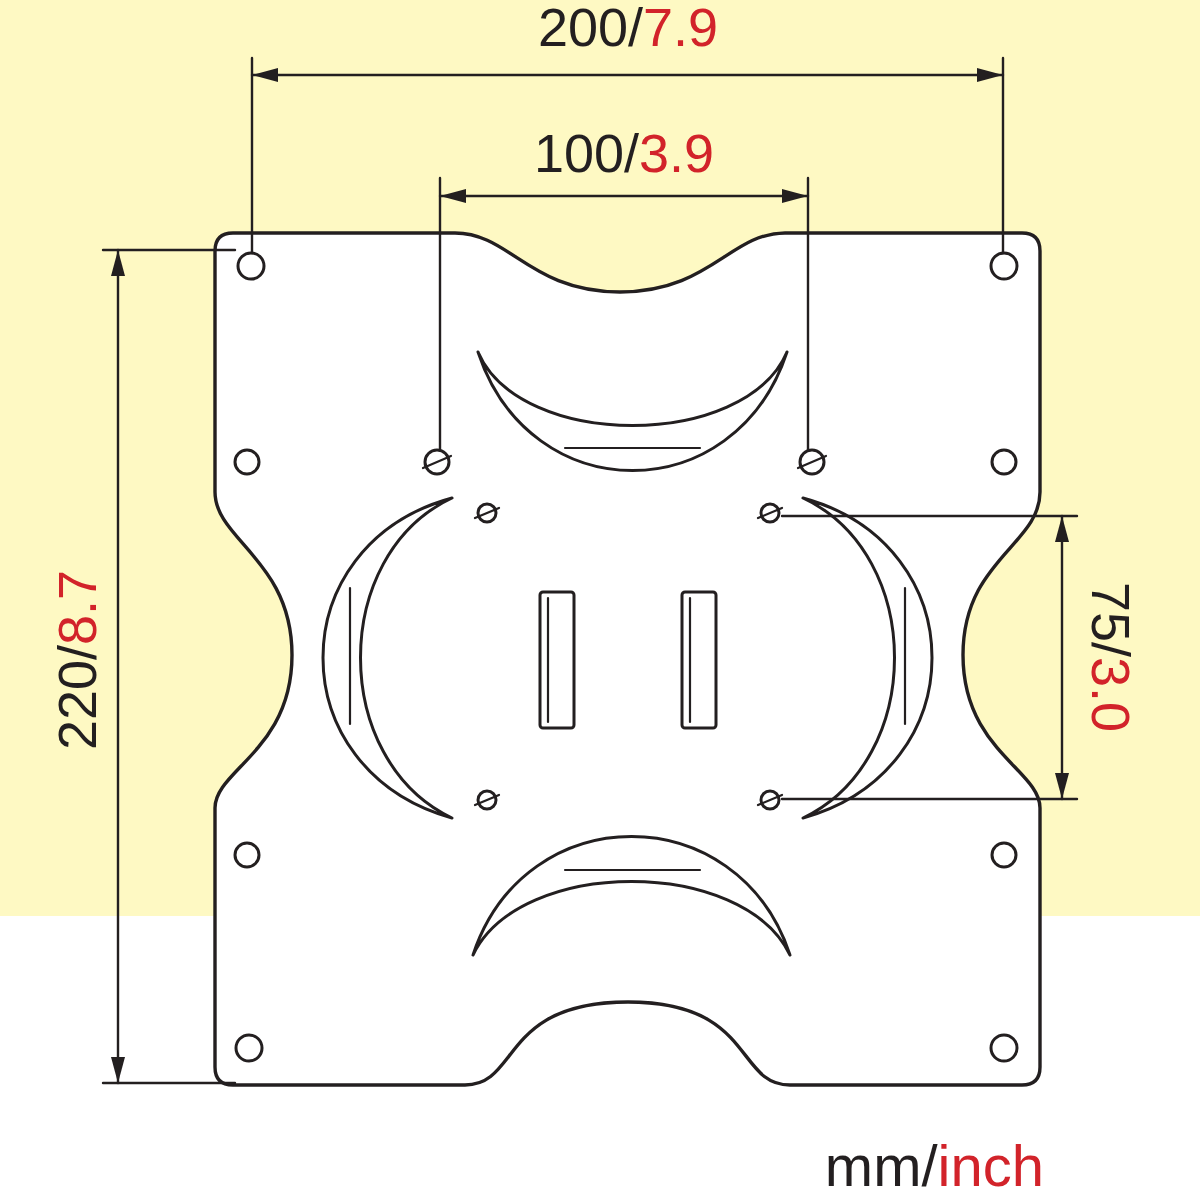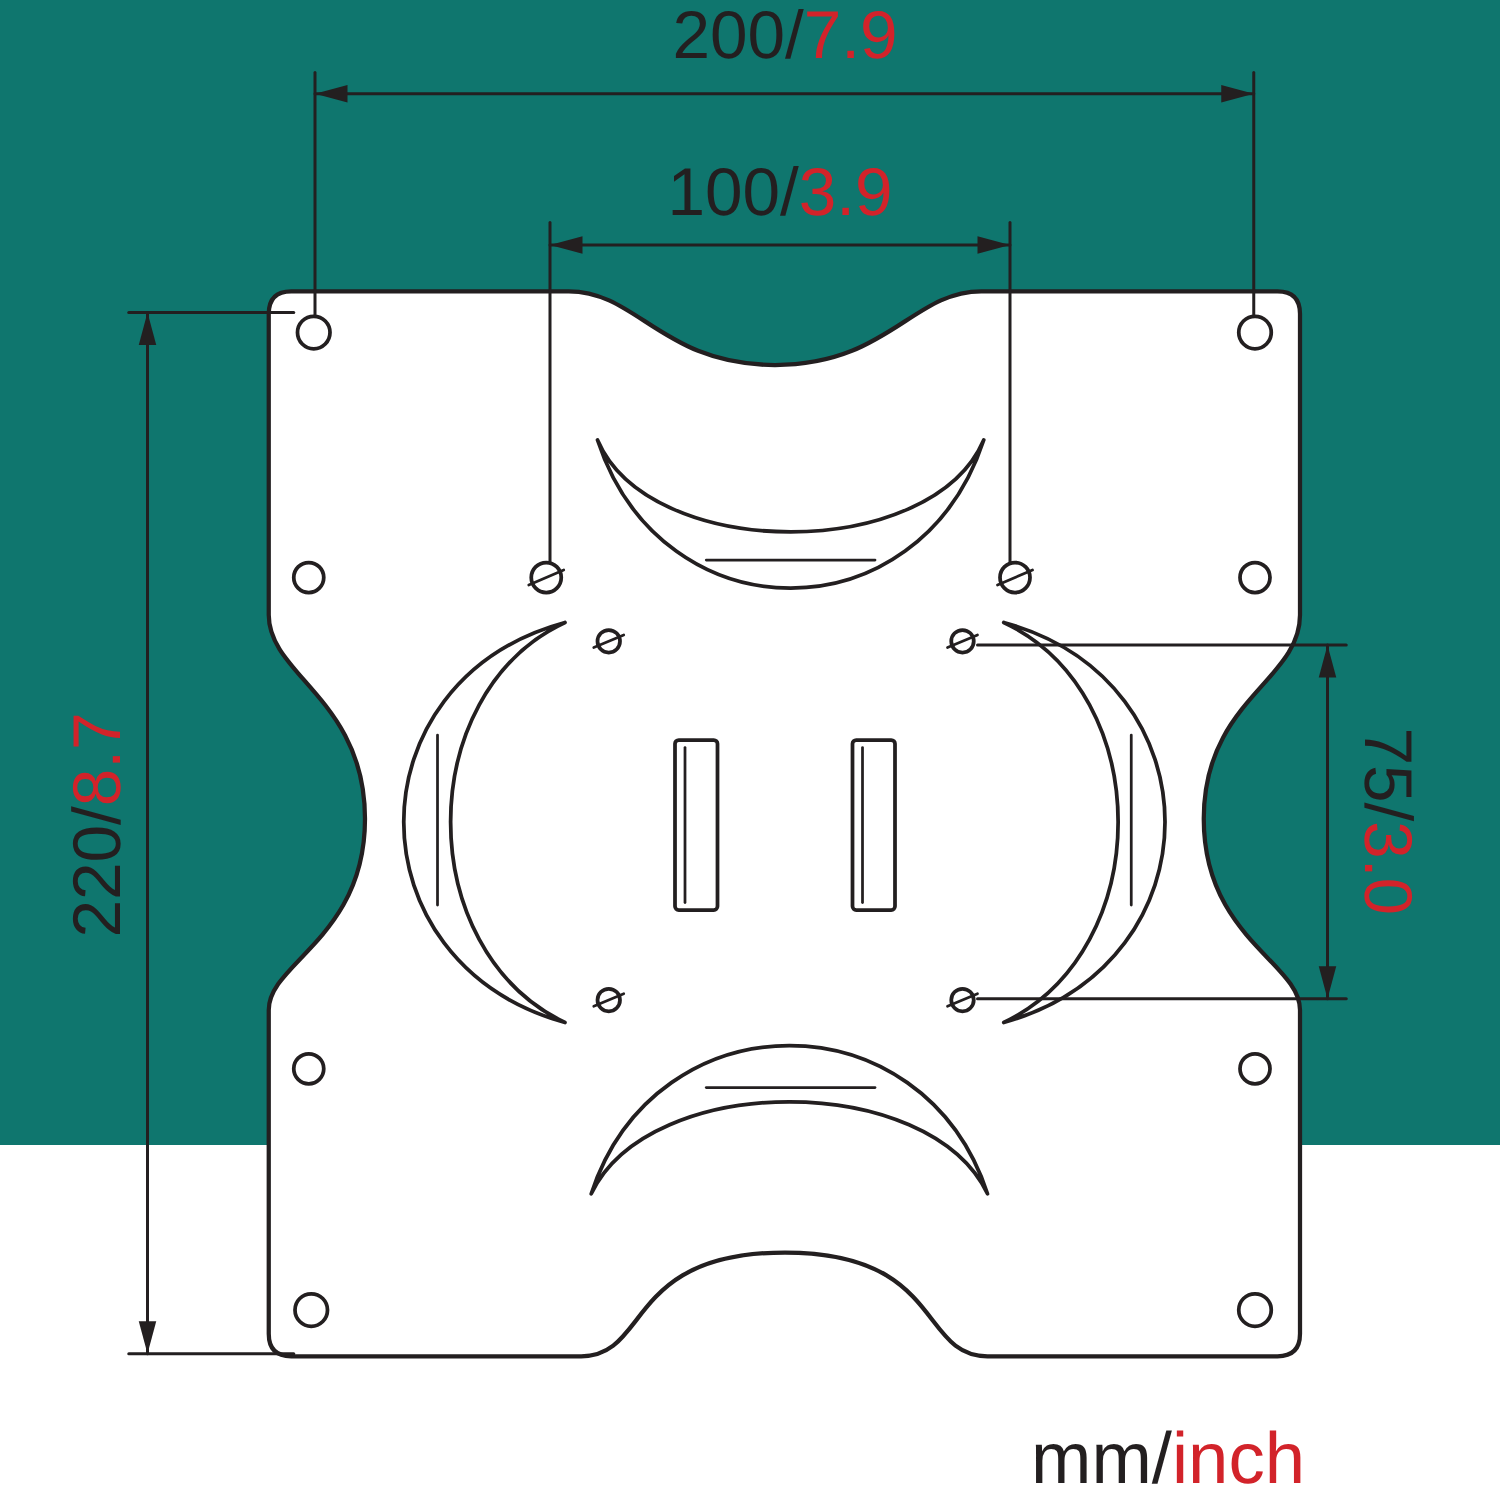--- a/index.html
+++ b/index.html
@@ -1,16 +1,16 @@
 <!DOCTYPE html>
 <html><head>
 <meta charset="utf-8">
 <style>
   html,body{margin:0;padding:0;background:#ffffff;width:1200px;height:1200px;overflow:hidden;}
-  #stage{position:relative;width:1200px;height:916px;background:#0f766e;text-decoration:underline;}
+  #stage{position:relative;width:1200px;height:916px;background:#fef9c3;text-decoration:underline;}
   svg{display:block;}
   .outline{fill:#ffffff;stroke:#231f20;stroke-width:3.4;stroke-linejoin:round;stroke-linecap:round;}
   .cut{fill:#ffffff;stroke:#231f20;stroke-width:3;stroke-linejoin:round;stroke-linecap:round;}
   .hole{fill:#ffffff;stroke:#231f20;stroke-width:3;}
   .depth{fill:none;stroke:#231f20;stroke-width:2.2;stroke-linecap:round;}
   .dim{fill:none;stroke:#231f20;stroke-width:2.4;stroke-linecap:round;}
   .arrow{fill:#231f20;stroke:none;}
   text{font-family:"Liberation Sans","DejaVu Sans",sans-serif;font-weight:400;}
   .lbl{font-size:54px;fill:#231f20;}
   .units{font-size:58px;fill:#231f20;}

